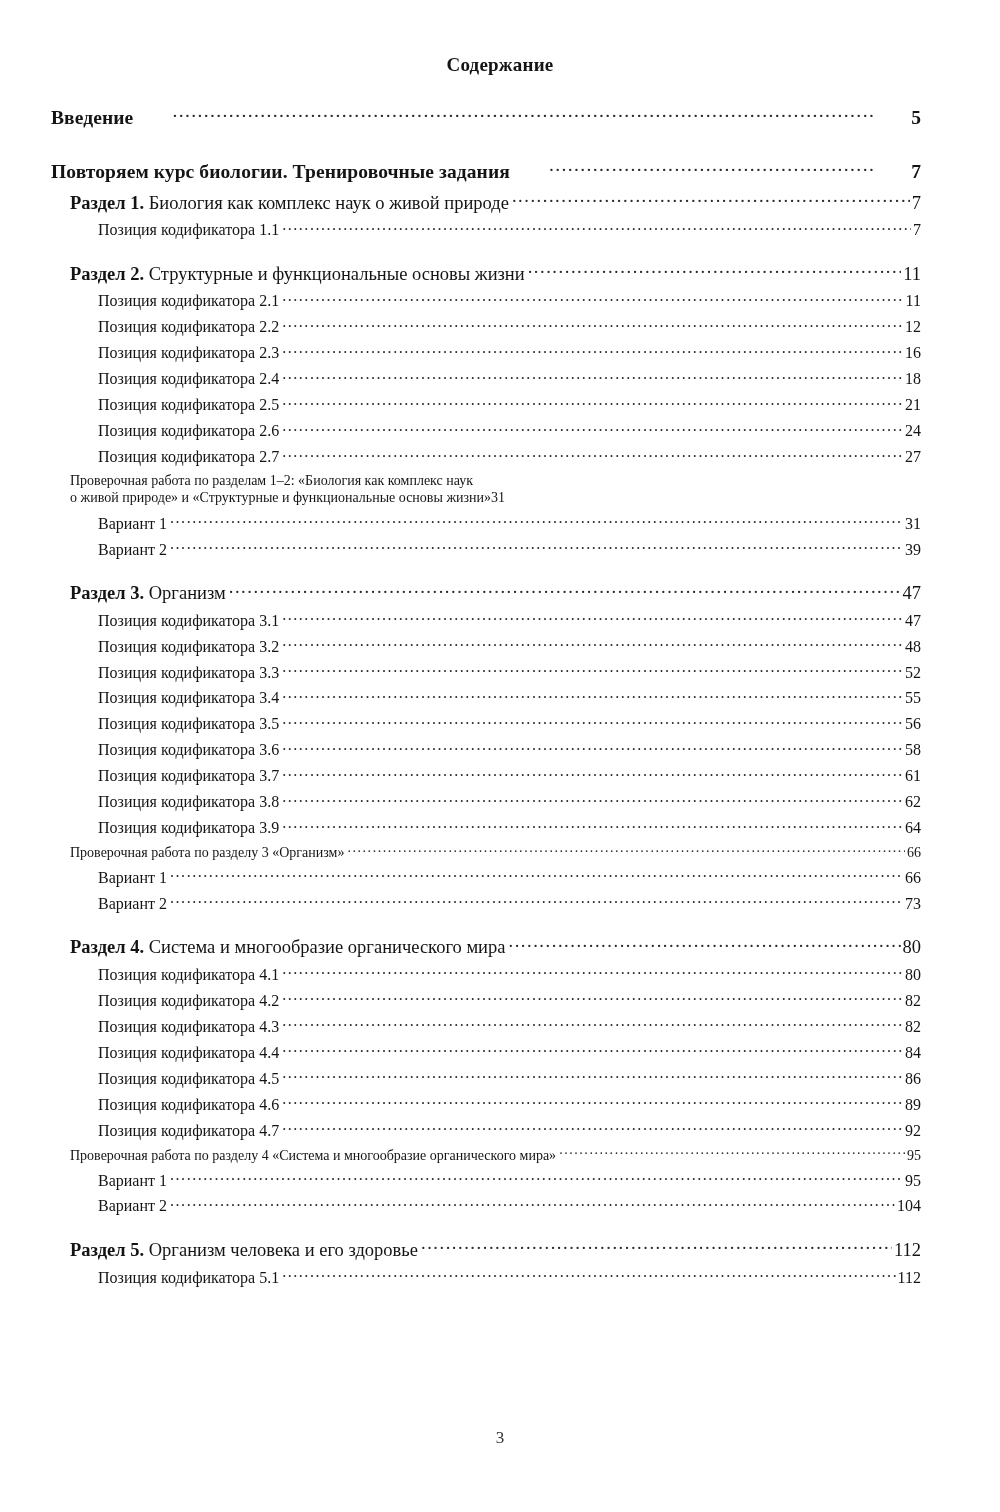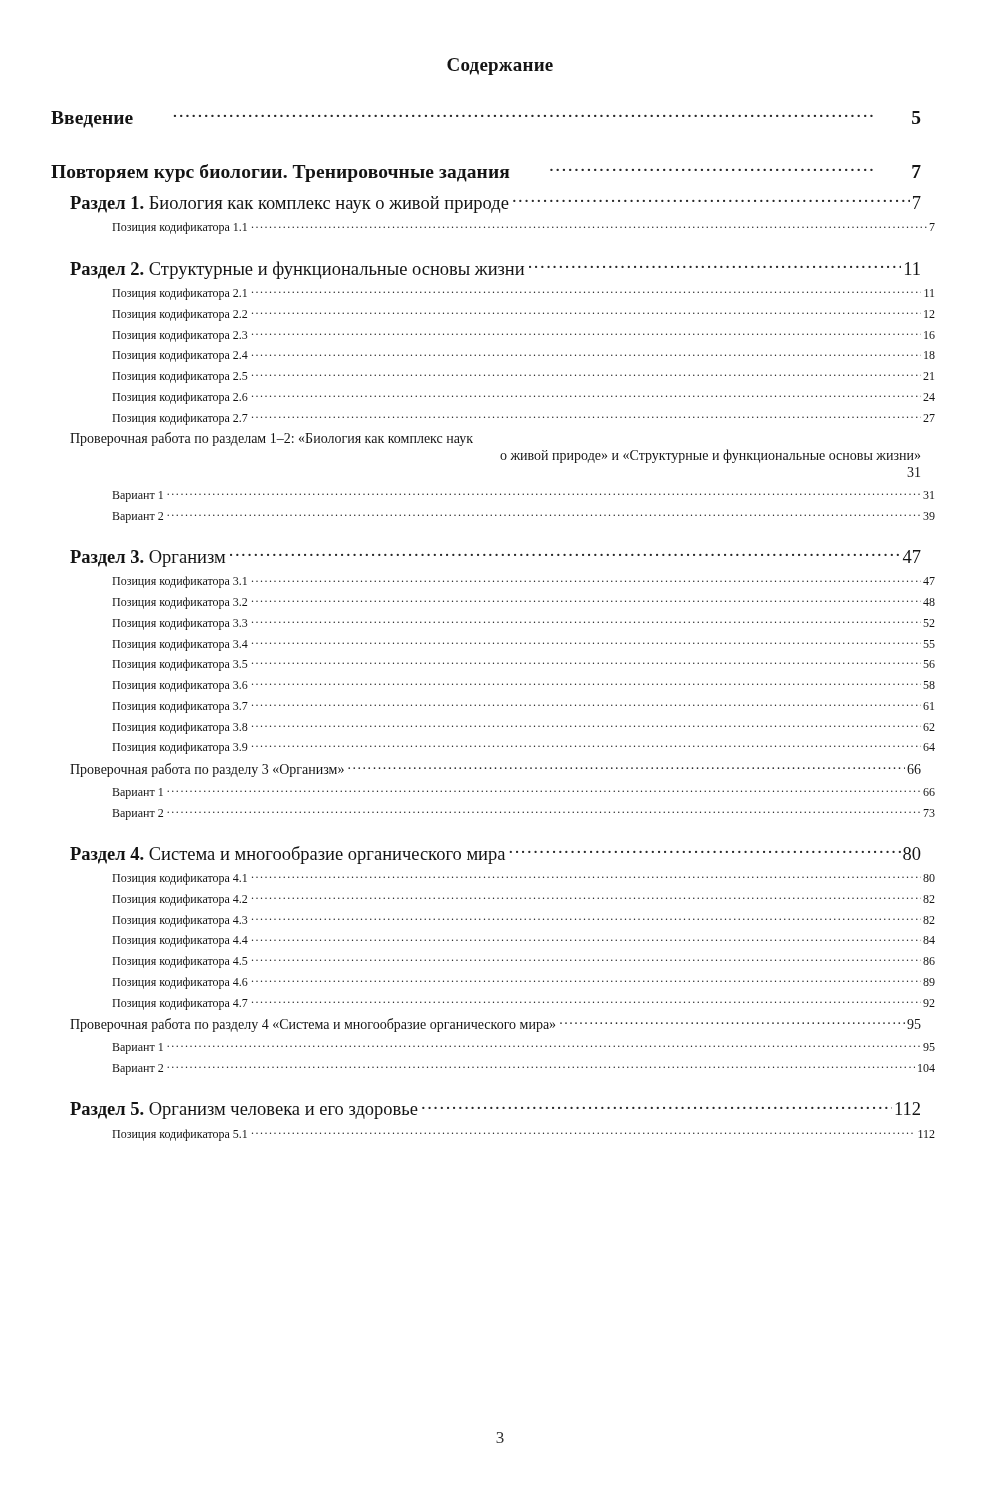--- a/index.html
+++ b/index.html
@@ -97,22 +97,22 @@
   }
   .lvl-section .bold { font-weight: bold; }
 
   .lvl-check {
     font-size: 14px;
     margin-left: 19px;
     width: calc(100% - 19px);
   }
 
   .lvl-item {
-    font-size: 12px;
-    margin-left: 61px;
+    font-size: 16px;
+    margin-left: 47px;
     width: calc(100% - 47px);
   }
 
   .group {
     margin-bottom: 22px;
   }
   .group:last-of-type { margin-bottom: 0; }
 
   .subrows .entry { margin-top: 6.0px; }
 
@@ -121,24 +121,23 @@
     font-size: 14px;
     margin-left: 19px;
     width: calc(100% - 19px);
   }
   .wrap-entry .firstline {
     display: block;
     line-height: 1.30;
   }
   .wrap-entry .lastline {
     display: flex;
-    align-items: flex-end;
+    align-items: flex-start;
     width: 100%;
     line-height: 1.16;
-    flex-direction: column;
   }
 
   
   .folio {
     position: absolute;
     top: 1428px;
     left: 0;
     width: 1000px;
     text-align: center;
     font-size: 17px;

